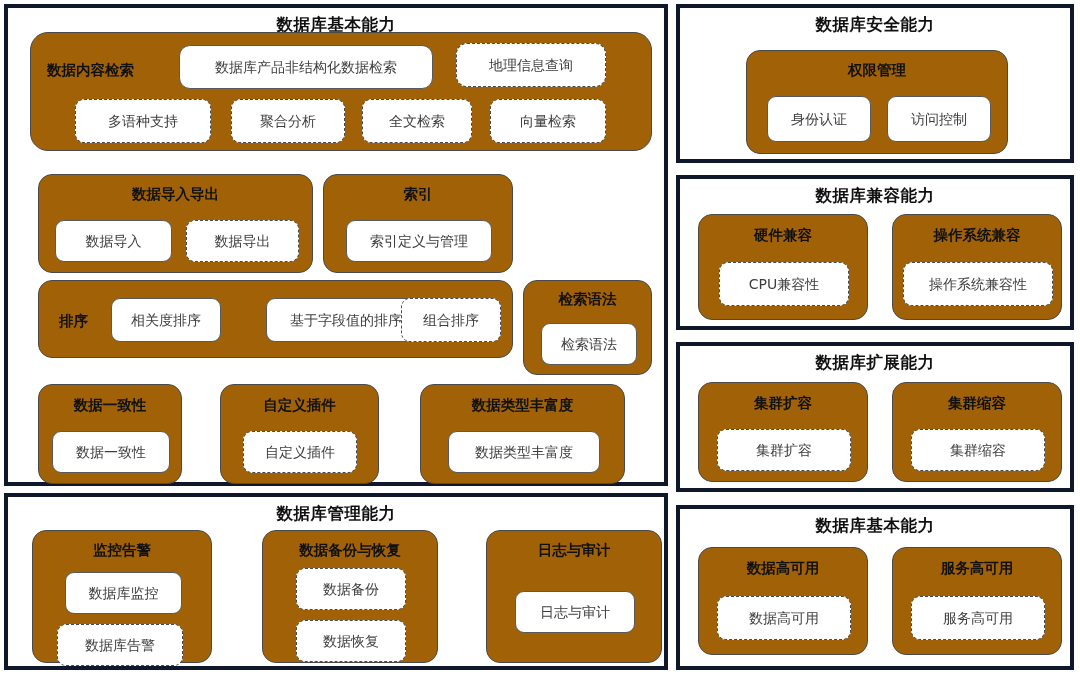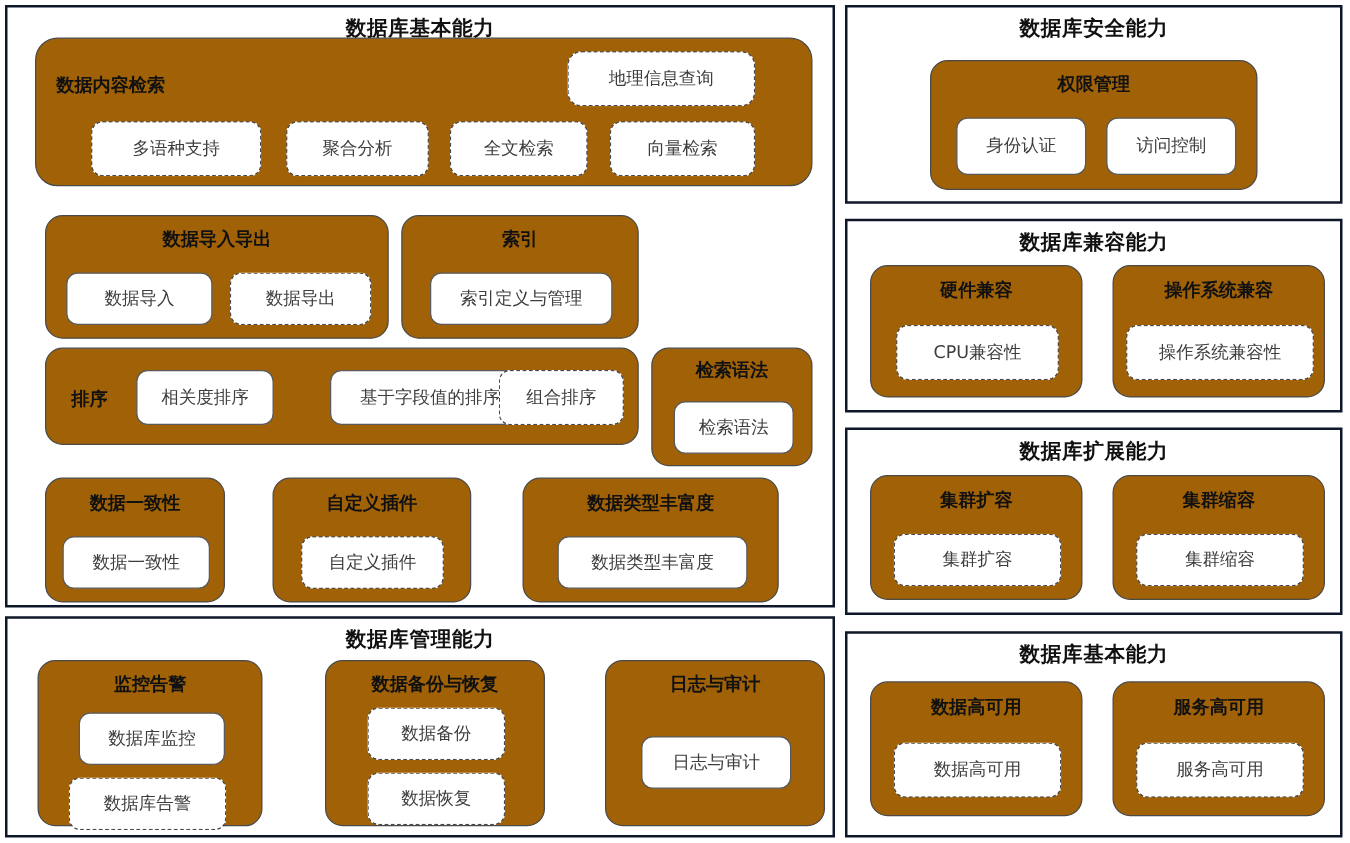--- a/index.html
+++ b/index.html
@@ -19,21 +19,21 @@
     position: relative;
     width: 1080px;
     height: 674px;
     box-sizing: border-box;
   }
 
   
   .panel {
     position: absolute;
     box-sizing: border-box;
-    border: 2px solid #0f172a;
+    border: 4px solid #0f172a;
     background: #ffffff;
   }
   .panel-title {
     text-align: center;
     font-weight: bold;
     font-size: 16.5px;
     letter-spacing: .5px;
     color: #111111;
     line-height: 1;
     margin-top: 9px;
@@ -190,20 +190,21 @@
 </head>
 <body>
 
 <div id="root">
 
   <div class="panel" id="panel-basic">
     <div class="panel-title">数据库基本能力</div>
 
     <div class="grp" id="grp-content">
       <div class="inline-title">数据内容检索</div>
+      <div class="chip" id="chip-unstructured">数据库产品非结构化数据检索</div>
       <div class="chip dashed" id="chip-geo">地理信息查询</div>
       <div class="chip dashed" id="chip-multilang">多语种支持</div>
       <div class="chip dashed" id="chip-agg">聚合分析</div>
       <div class="chip dashed" id="chip-fulltext">全文检索</div>
       <div class="chip dashed" id="chip-vector">向量检索</div>
     </div>
 
     <div class="grp" id="grp-io">
       <div class="grp-title">数据导入导出</div>
       <div class="chip" id="chip-import">数据导入</div>

